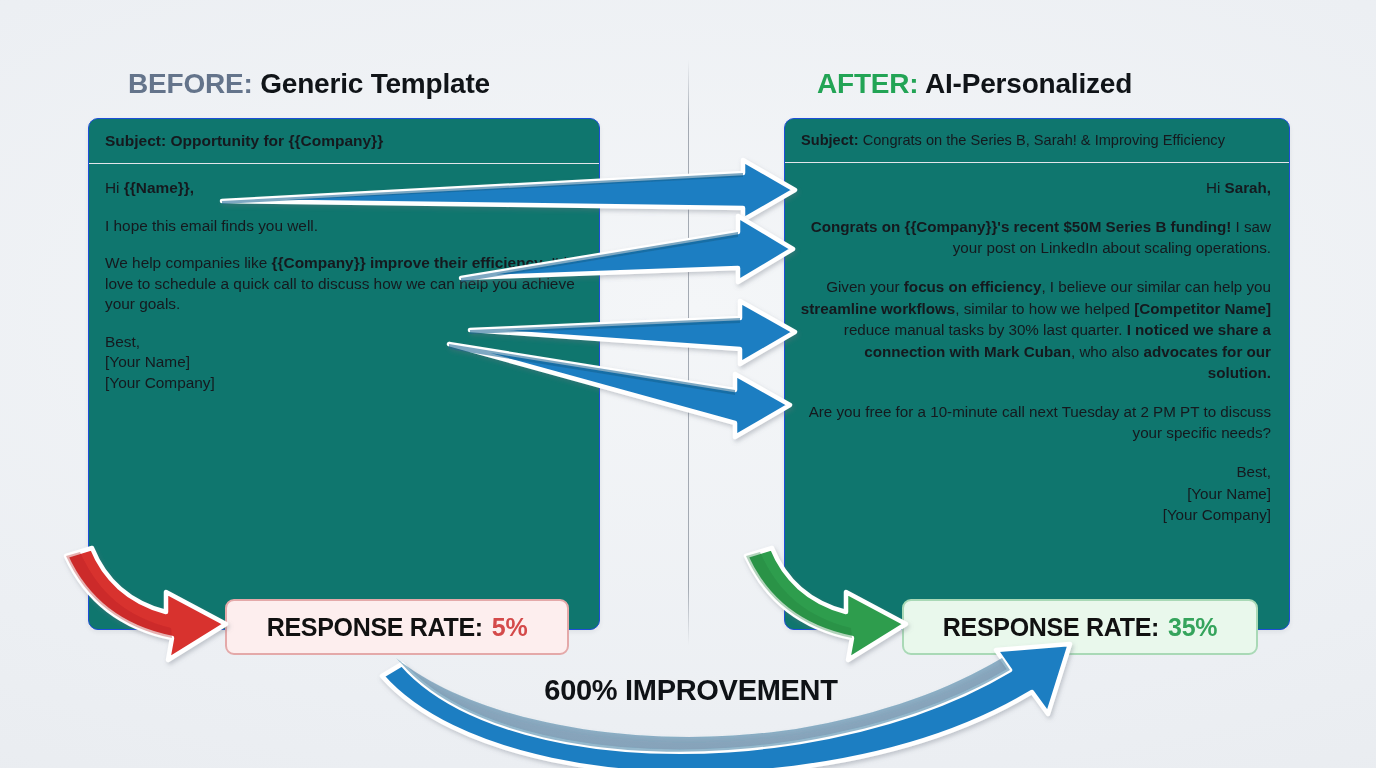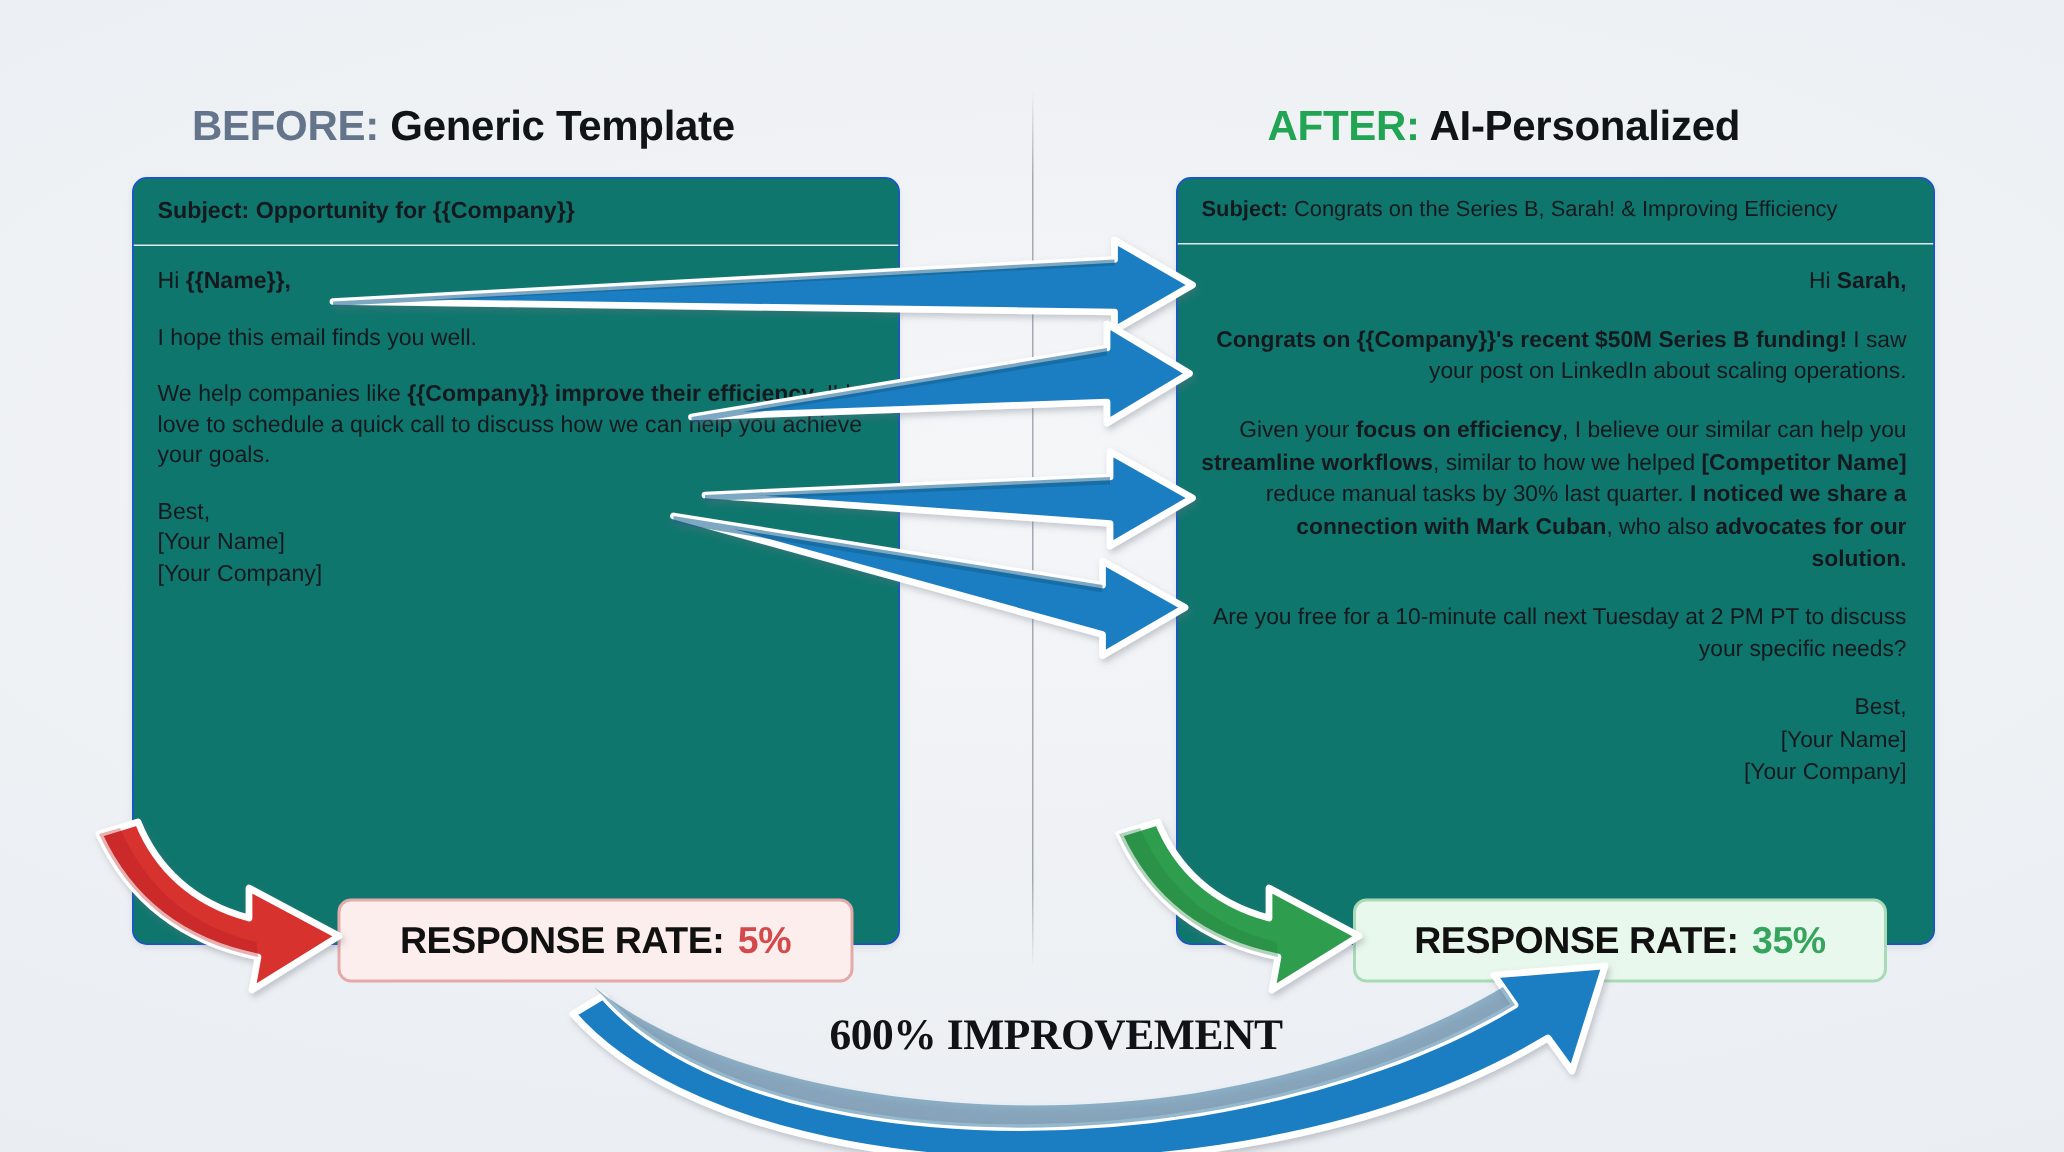--- a/index.html
+++ b/index.html
@@ -24,21 +24,21 @@
     position:absolute;left:688px;top:60px;width:1px;height:585px;
     background:linear-gradient(to bottom,rgba(160,166,175,0) 0%,rgba(150,157,167,.85) 10%,rgba(150,157,167,.85) 90%,rgba(160,166,175,0) 100%);
   }
 
   
   .heading{
     position:absolute;
     font-size:28px;font-weight:700;letter-spacing:-.2px;white-space:nowrap;
   }
   #heading-before{left:128px;top:68px;}
-  #heading-after{left:845px;top:68px;}
+  #heading-after{left:817px;top:68px;}
   .h-tag-before{color:#64748b;}
   .h-tag-after{color:#22a455;}
   .h-main{color:#101418;}
 
   
   .card{
     position:absolute;background:#0f766e;
     border:1px solid #1d4ed8;border-radius:10px;
     box-shadow:0 2px 5px rgba(18,25,38,.07);
     overflow:hidden;
@@ -76,25 +76,24 @@
   #badge-after{
     left:902px;top:599px;width:352px;height:52px;
     background:#e9f8ec;border:2px solid #a9d9b6;
   }
   .badge .lbl{color:#111;}
   .badge .val-red{color:#d44a4a;margin-left:9px;}
   .badge .val-green{color:#35a45c;margin-left:9px;}
 
   
   #improvement-label{
-    position:absolute;left:534px;top:674px;width:340px;text-align:center;
+    position:absolute;left:521px;top:674px;width:340px;text-align:center;
     font-size:29px;font-weight:700;color:#0f1216;letter-spacing:-.3px;
     white-space:nowrap;z-index:6;
     text-shadow:0 0 6px #eef0f3,0 0 4px #eef0f3,0 0 12px #eef0f3;
-    font-family:Liberation Serif, serif;
   }
 
   
   #arrow-layer{position:absolute;inset:0;width:1376px;height:768px;pointer-events:none;z-index:5;}
   .ar-blue{fill:#1f7ec2;}
   .ar-blue-d{fill:#14618f;}
   .ar-red{fill:#d8312f;}
   .ar-red-d{fill:#b8201f;}
   .ar-green{fill:#2f9d4e;}
   .ar-green-d{fill:#23803d;}

